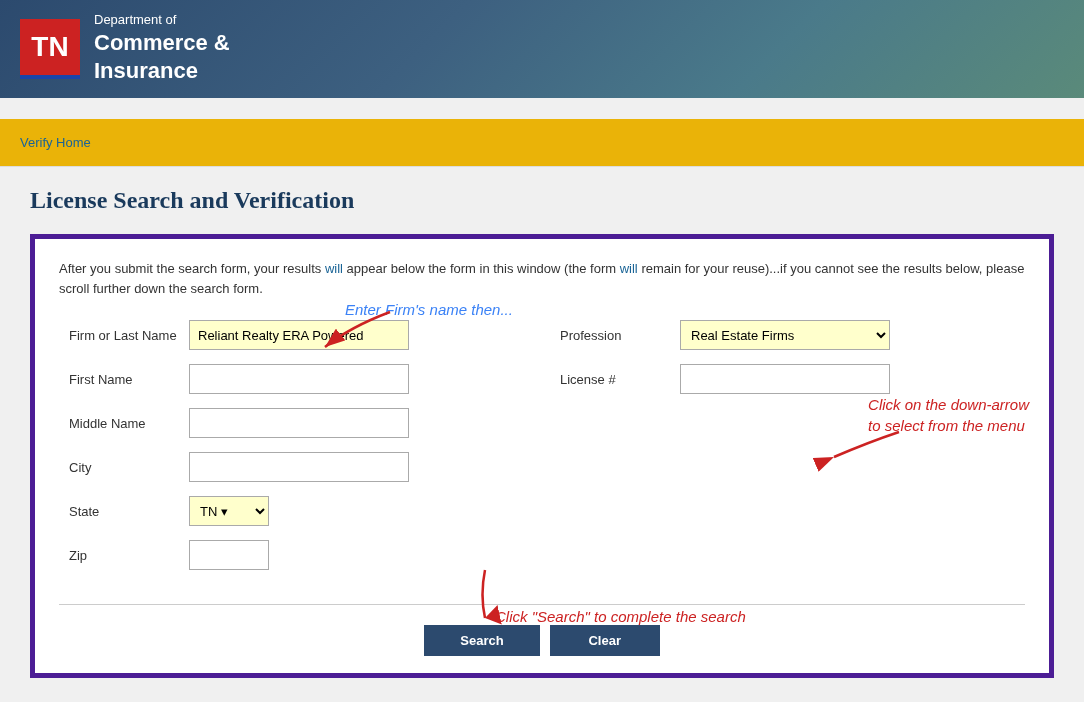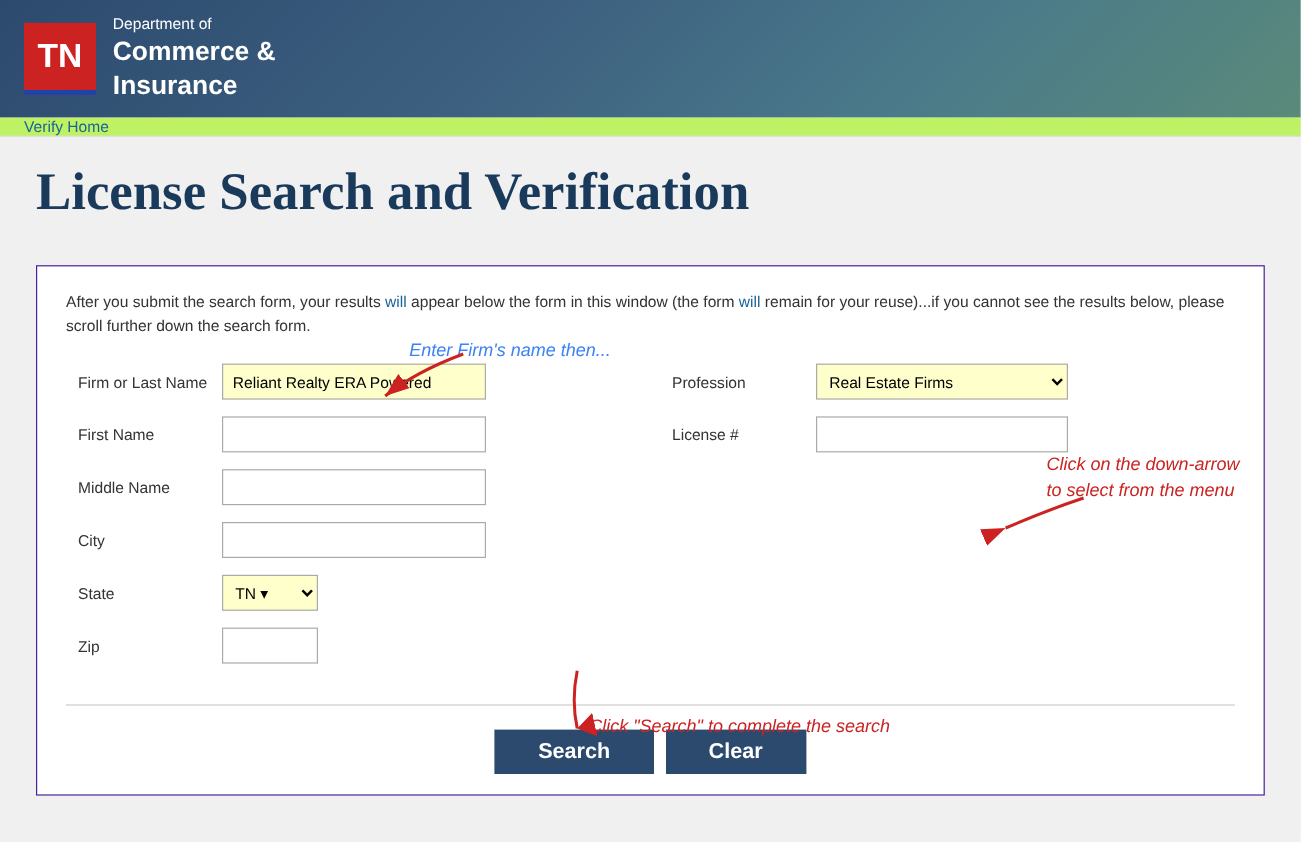--- a/index.html
+++ b/index.html
@@ -35,49 +35,50 @@
       font-size: 13px;
       font-weight: normal;
     }
     .dept-name .main-line {
       font-size: 22px;
       font-weight: bold;
     }
 
     
     .breadcrumb {
-      background: #bef264;
-      padding: 0 20px;
+      background: #eab308;
+      padding: 16px 20px;
       border-bottom: 1px solid #ddd;
       font-size: 13px;
       color: #555;
+      margin-top: 21px;
     }
     .breadcrumb a {
       color: #1a6496;
       text-decoration: none;
     }
 
     
     .main-content {
       background: #f0f0f0;
       padding: 20px 30px 30px 30px;
       min-height: calc(702px - 130px);
     }
 
     .page-title {
-      font-size: 44px;
+      font-size: 24px;
       font-weight: bold;
       color: #1a3a5c;
       font-family: Georgia, serif;
-      margin-bottom: 36px;
+      margin-bottom: 20px;
     }
 
     .form-card {
       background: white;
-      border: 1px solid #4c1d95;
+      border: 5px solid #4c1d95;
       padding: 20px 24px 13px 24px;
       position: relative;
     }
 
     .form-desc {
       font-size: 13px;
       color: #333;
       margin-bottom: 22px;
       line-height: 1.5;
     }
@@ -160,21 +161,21 @@
     
     .form-buttons {
       display: flex;
       justify-content: center;
       gap: 10px;
       padding: 4px 0;
     }
 
     .btn {
       padding: 8px 36px;
-      font-size: 18px;
+      font-size: 13px;
       font-weight: bold;
       border: none;
       cursor: pointer;
       color: white;
       background: #2c4a6e;
       min-width: 110px;
     }
 
     
     .overlay {

